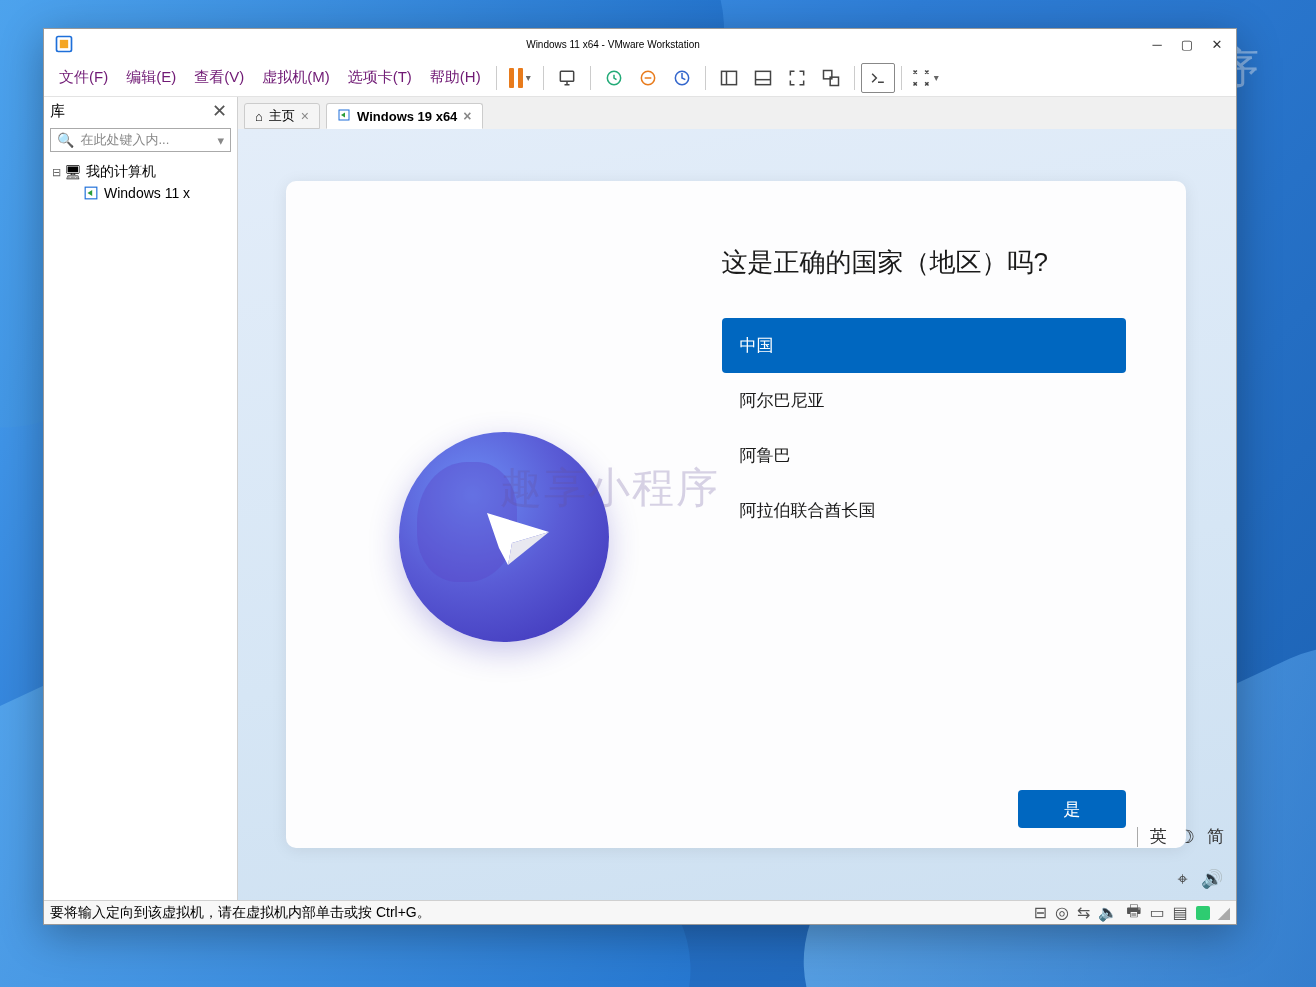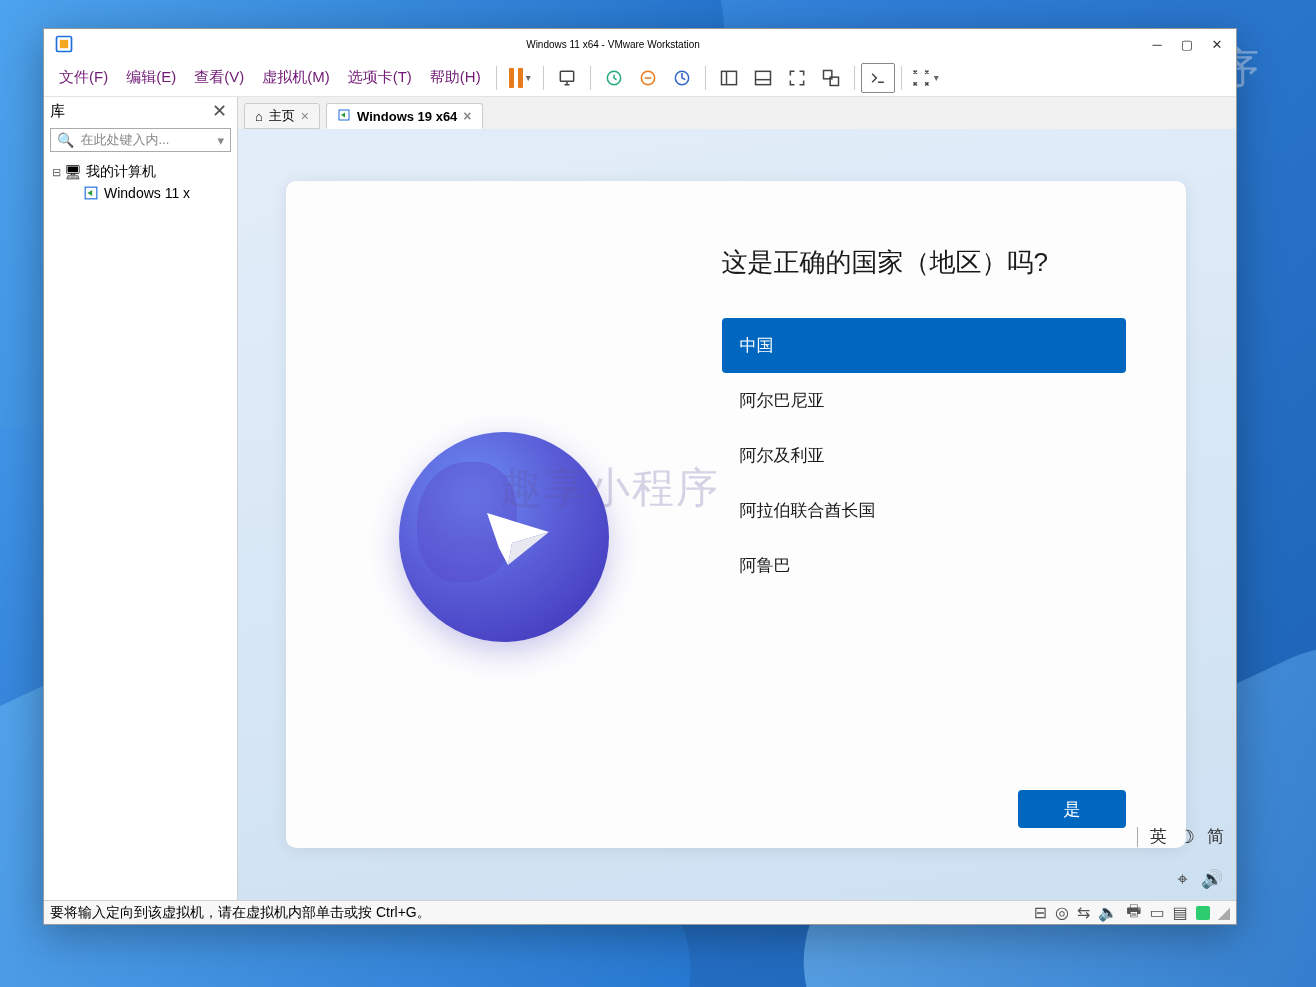--- a/index.html
+++ b/index.html
@@ -240,23 +240,22 @@
                   <path d="M3 3 L65 22 L28 33 L24 55 L15 38 Z" fill="#fff"></path>
                   <path d="M28 33 L65 22 L24 55 Z" fill="#e8e8f0"></path>
                 </svg>
               </div>
             </div>
             <div class="oobe-right">
               <div class="oobe-q">这是正确的国家（地区）吗?</div>
               <div class="country-list">
                 <div class="country selected">中国</div>
                 <div class="country">阿尔巴尼亚</div>
-                <div class="country">阿尔及利亚</div>
+                <div class="country">阿鲁巴</div>
                 <div class="country">阿拉伯联合酋长国</div>
-                <div class="country">阿鲁巴</div>
               </div>
               <div class="oobe-footer">
                 <button class="yes-btn">是</button>
               </div>
             </div>
           </div>
         </div>
 
         <div class="vm-tray2">
           <span class="tray-sep"></span>

